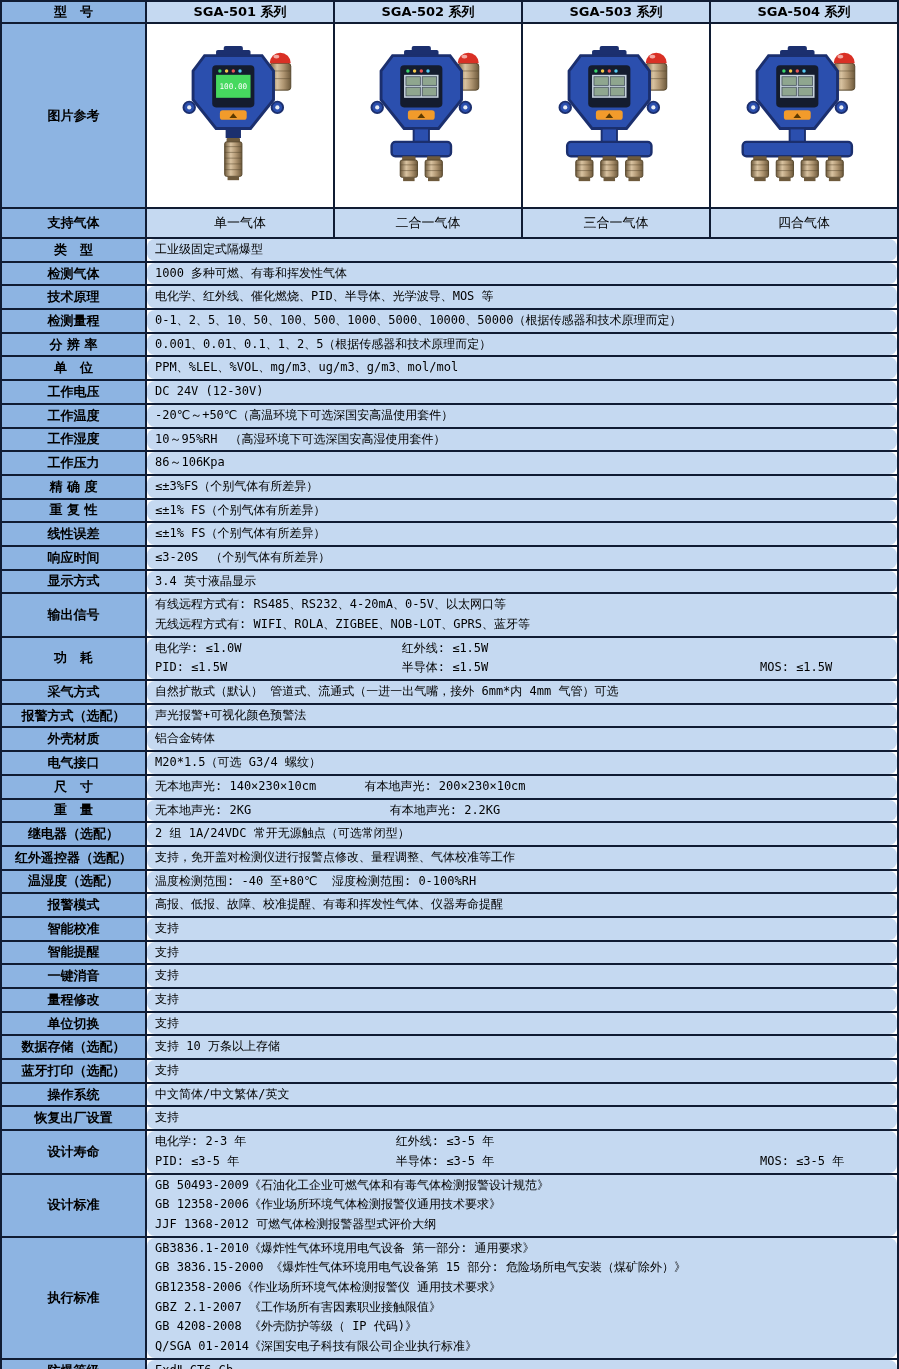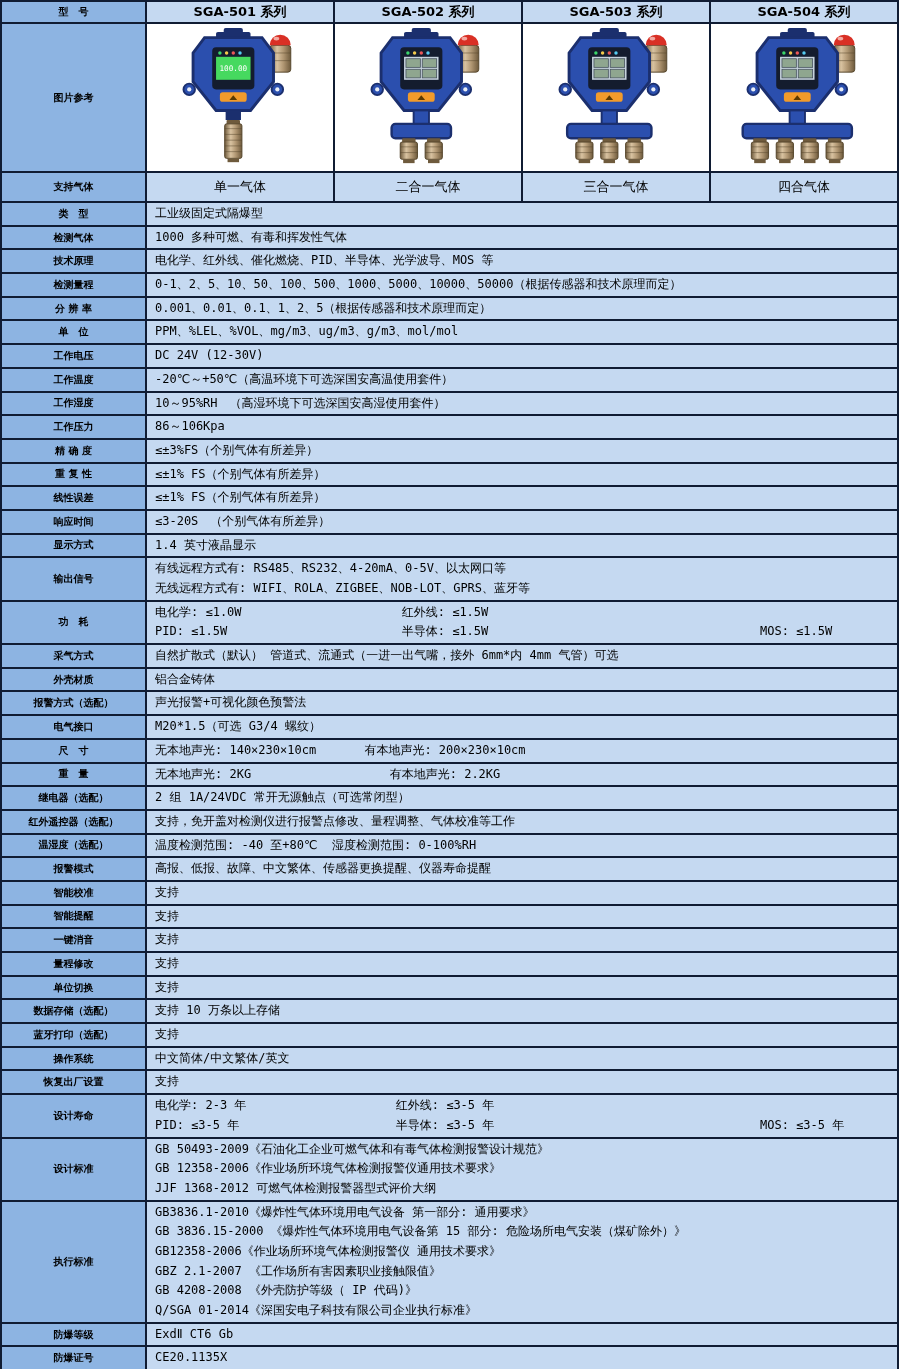--- a/index.html
+++ b/index.html
@@ -6,33 +6,33 @@
     --bd:#101c33; --label-bg:#8db4e2; --value-bg:#c5d9f1; --img-bg:#ffffff; --txt:#000;
   }
   *{box-sizing:border-box;}
   body{margin:0;background:#fff;font-family:"DejaVu Sans","Liberation Sans",sans-serif;color:var(--txt);}
   #spec-table{width:899px;border:2px solid var(--bd);}
   .row{display:flex;border-bottom:2px solid var(--bd);}
   .row:last-child{border-bottom:none;}
   #rows .row:last-child{border-bottom:none;}
   .cell{min-width:0;}
   .label{flex:0 0 145px;width:145px;background:var(--label-bg);border-right:2px solid var(--bd);
-         display:flex;align-items:center;justify-content:center;font-weight:bold;font-size:10px;
+         display:flex;align-items:center;justify-content:center;font-weight:bold;font-size:13px;
          text-align:center;padding:0 11px;white-space:nowrap;overflow:hidden;}
   .mcell{flex:1;background:var(--value-bg);border-right:2px solid var(--bd);
          display:flex;align-items:center;justify-content:center;font-size:13px;font-weight:bold;}
   .row .mcell:last-child{border-right:none;}
   .header-row{height:22px;}
   .gas-row{height:30px;}
   .gas-row .mcell{font-weight:normal;}
   .image-row .img{flex:1;background:var(--img-bg);border-right:2px solid var(--bd);
-         display:flex;align-items:center;justify-content:center;height:147px;overflow:hidden;}
+         display:flex;align-items:center;justify-content:center;height:183px;overflow:hidden;}
   .image-row .img:last-child{border-right:none;}
   .value{flex:1;background:var(--value-bg);padding:1px 4px 1px 8px;display:flex;flex-direction:column;
-         justify-content:center;font-size:12px;font-family:"DejaVu Sans Mono","DejaVu Sans",sans-serif;}
+         justify-content:center;font-size:12px;font-family:"DejaVu Sans Mono","DejaVu Sans",sans-serif;border-radius:8px;}
   .line{height:19.7px;line-height:19.7px;white-space:pre;overflow:hidden;}
   .seg{display:inline-block;vertical-align:top;}
   .seg:nth-child(1){min-width:175px;}
   .seg:nth-child(2){min-width:230px;text-align:center;}
   .seg:nth-child(3){min-width:200px;margin-top:44px;}
 </style>
 </head>
 <body>
 
 <div id="spec-table">
@@ -387,21 +387,21 @@
       </div>
       <div class="row">
         <div class="cell label">响应时间</div>
         <div class="cell value">
           <div class="line">≤3-20S　（个别气体有所差异）</div>
         </div>
       </div>
       <div class="row">
         <div class="cell label">显示方式</div>
         <div class="cell value">
-          <div class="line">1.4 英寸液晶显示</div>
+          <div class="line">3.4 英寸液晶显示</div>
         </div>
       </div>
       <div class="row">
         <div class="cell label">输出信号</div>
         <div class="cell value">
           <div class="line">有线远程方式有: RS485、RS232、4-20mA、0-5V、以太网口等</div>
           <div class="line">无线远程方式有: WIFI、ROLA、ZIGBEE、NOB-LOT、GPRS、蓝牙等</div>
         </div>
       </div>
       <div class="row">
@@ -411,32 +411,32 @@
           <div class="line"><span class="seg">PID: ≤1.5W</span><span class="seg">半导体: ≤1.5W</span><span class="seg">光学波导: ≤1.5W</span><span class="seg">MOS: ≤1.5W</span></div>
         </div>
       </div>
       <div class="row">
         <div class="cell label">采气方式</div>
         <div class="cell value">
           <div class="line">自然扩散式（默认） 管道式、流通式（一进一出气嘴，接外 6mm*内 4mm 气管）可选</div>
         </div>
       </div>
       <div class="row">
+        <div class="cell label">报警方式（选配）</div>
+        <div class="cell value">
+          <div class="line">声光报警+可视化颜色预警法</div>
+        </div>
+      </div>
+      <div class="row">
         <div class="cell label">外壳材质</div>
         <div class="cell value">
           <div class="line">铝合金铸体</div>
         </div>
       </div>
       <div class="row">
-        <div class="cell label">报警方式（选配）</div>
-        <div class="cell value">
-          <div class="line">声光报警+可视化颜色预警法</div>
-        </div>
-      </div>
-      <div class="row">
         <div class="cell label">电气接口</div>
         <div class="cell value">
           <div class="line">M20*1.5（可选 G3/4 螺纹）</div>
         </div>
       </div>
       <div class="row">
         <div class="cell label">尺　寸</div>
         <div class="cell value">
           <div class="line"><span class="seg">无本地声光: 140×230×10cm</span><span class="seg">有本地声光: 200×230×10cm</span></div>
         </div>
@@ -461,21 +461,21 @@
       </div>
       <div class="row">
         <div class="cell label">温湿度（选配）</div>
         <div class="cell value">
           <div class="line">温度检测范围: -40 至+80℃  湿度检测范围: 0-100%RH</div>
         </div>
       </div>
       <div class="row">
         <div class="cell label">报警模式</div>
         <div class="cell value">
-          <div class="line">高报、低报、故障、中文繁体、传感器更换提醒、仪器寿命提醒</div>
+          <div class="line">高报、低报、故障、校准提醒、有毒和挥发性气体、仪器寿命提醒</div>
         </div>
       </div>
       <div class="row">
         <div class="cell label">智能校准</div>
         <div class="cell value">
           <div class="line">支持</div>
         </div>
       </div>
       <div class="row">
         <div class="cell label">智能提醒</div>

